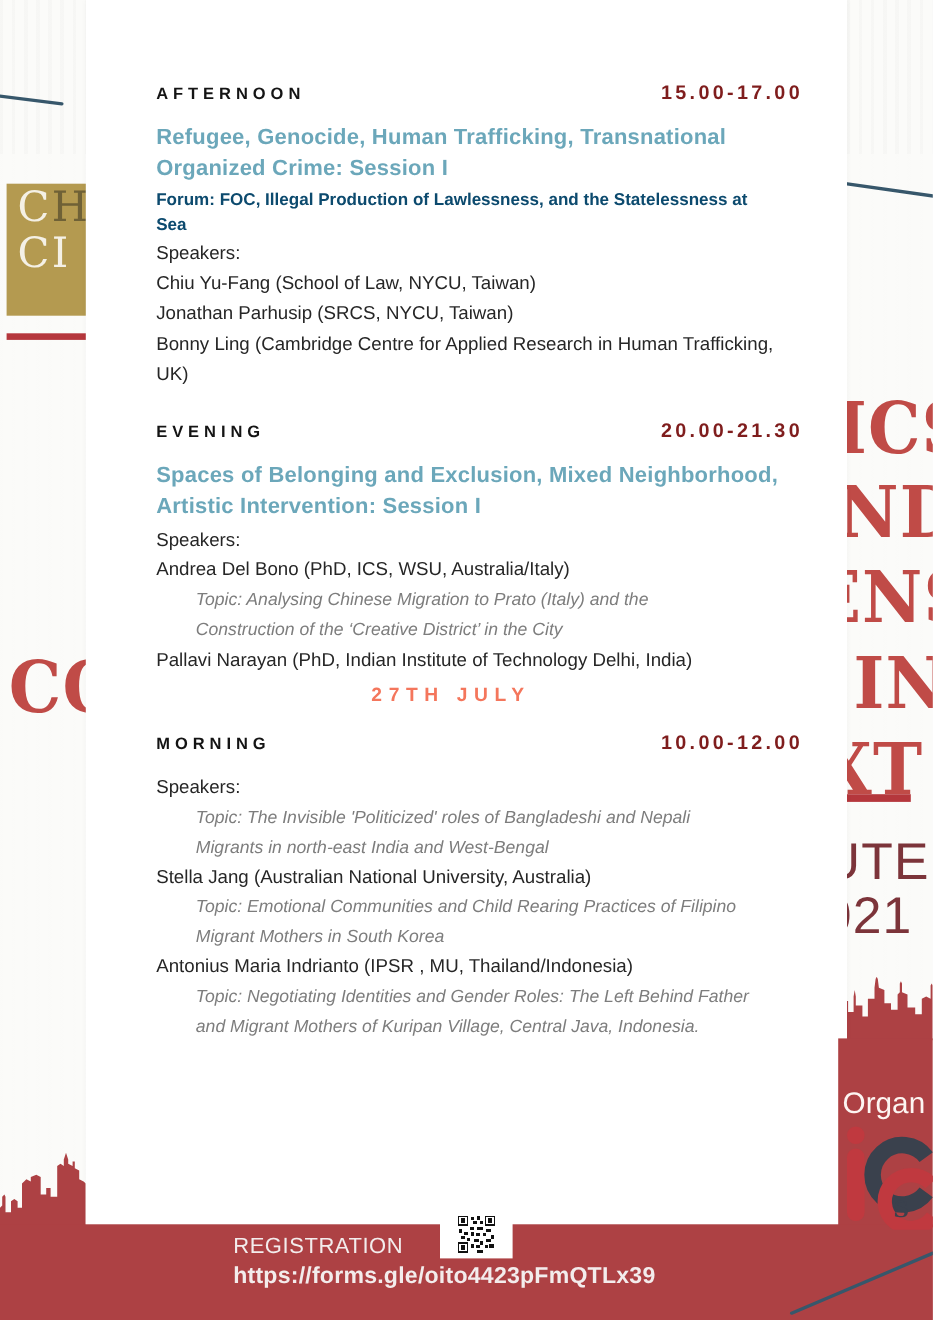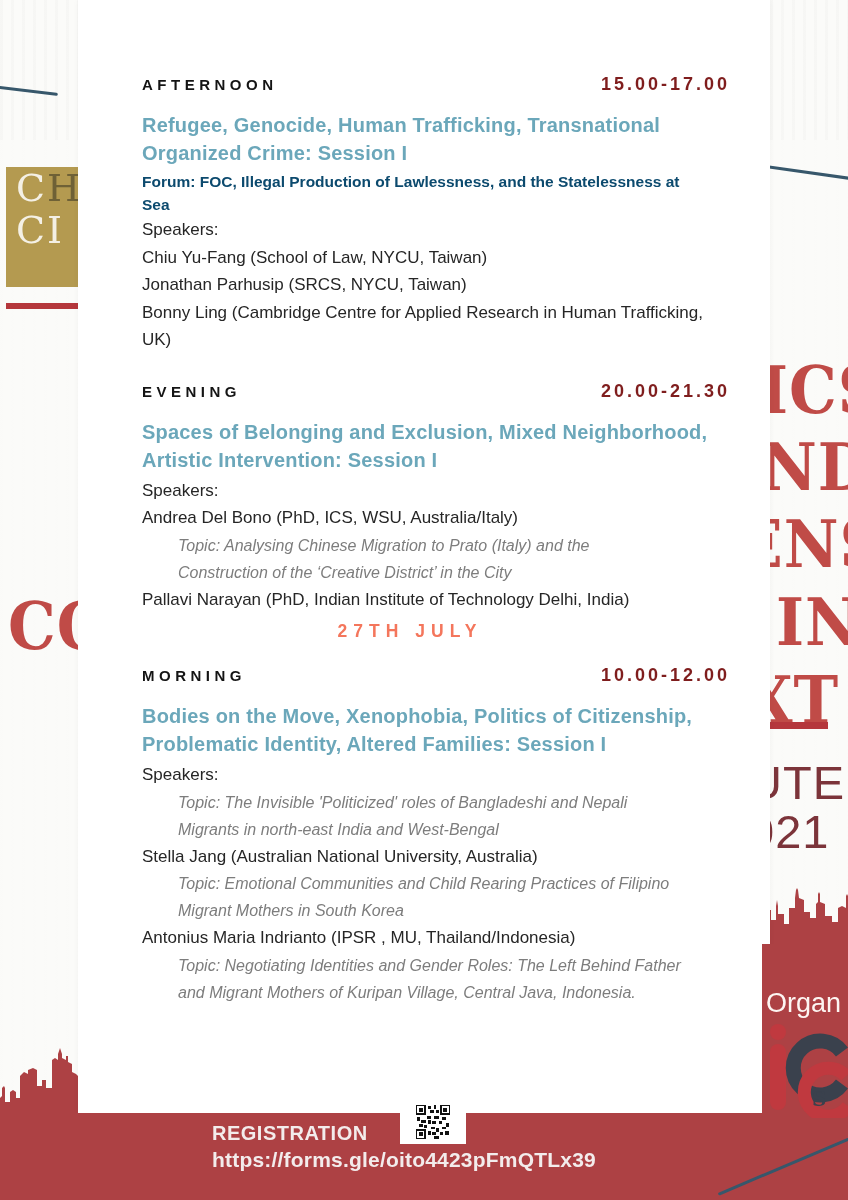--- a/index.html
+++ b/index.html
@@ -61,21 +61,21 @@
   
   .sky-left{left:0;top:1046px;width:78px;height:68px;}
 
   
   .band{
     left:0;top:1113px;width:848px;height:87px;background:#ad4144;z-index:3;
   }
   .registration{
     left:212px;top:1120px;z-index:5;color:#f3ecec;
   }
-  .registration .reg-label{font-size:20px;line-height:26px;letter-spacing:.5px;font-weight:bold;}
+  .registration .reg-label{font-size:20px;line-height:26px;letter-spacing:.5px;}
   .registration .reg-url{font-size:21px;line-height:28px;font-weight:700;letter-spacing:.2px;}
   .qr-box{
     left:400px;top:1100px;width:66px;height:44px;background:#fff;z-index:5;
     display:flex;align-items:center;justify-content:center;
   }
   .mellon{
     left:608px;top:1094px;z-index:1;color:#2f2f35;
     font-size:19px;line-height:24px;font-weight:400;
   }
   .mellon .zh{
@@ -187,21 +187,20 @@
       <div class="speaker-line">Pallavi Narayan (PhD, Indian Institute of Technology Delhi, India)</div>
     </section>
 
     <div class="date-heading">27TH JULY</div>
 
     <section>
       <div class="sess-head">
         <span class="period">MORNING</span>
         <span class="time">10.00-12.00</span>
       </div>
-      <h2 class="title">Bodies on the Move, Xenophobia, Politics of Citizenship, Problematic Identity, Altered Families: Session I</h2>
       <div class="speaker-line">Speakers:</div>
       <div class="topic">Topic: The Invisible 'Politicized' roles of Bangladeshi and Nepali Migrants in north-east India and West-Bengal</div>
       <div class="speaker-line">Stella Jang (Australian National University, Australia)</div>
       <div class="topic">Topic: Emotional Communities and Child Rearing Practices of Filipino Migrant Mothers in South Korea</div>
       <div class="speaker-line">Antonius Maria Indrianto (IPSR , MU, Thailand/Indonesia)</div>
       <div class="topic">Topic: Negotiating Identities and Gender Roles: The Left Behind Father and Migrant Mothers of Kuripan Village, Central Java, Indonesia.</div>
     </section>
 
   </div>
 </div>

